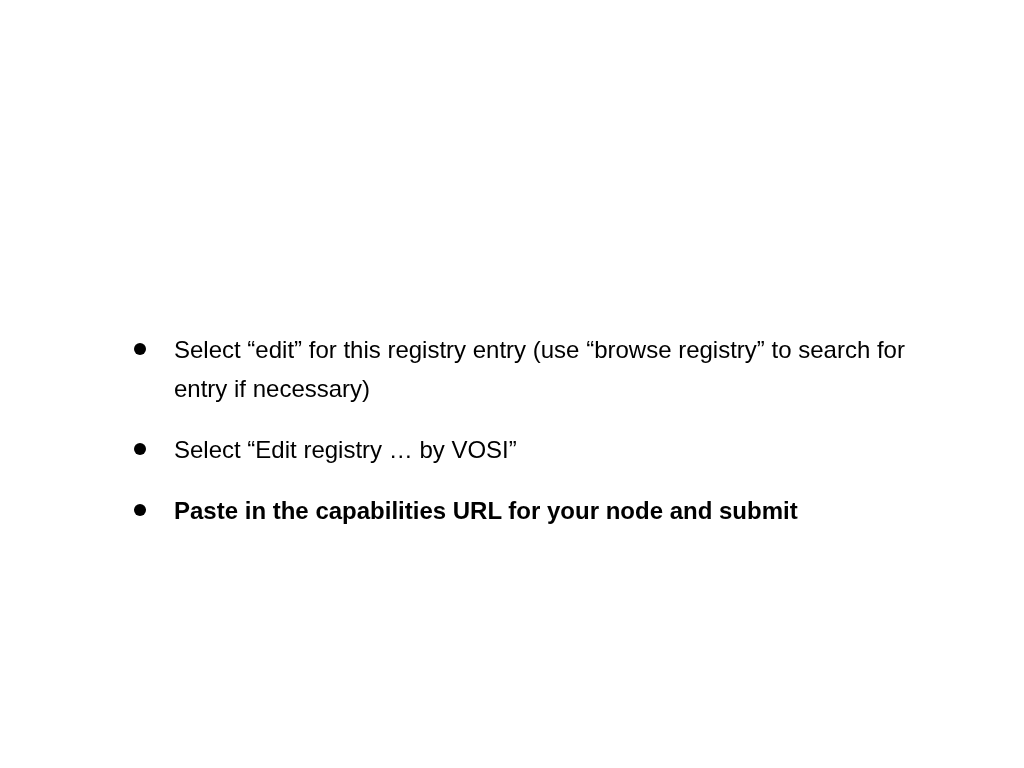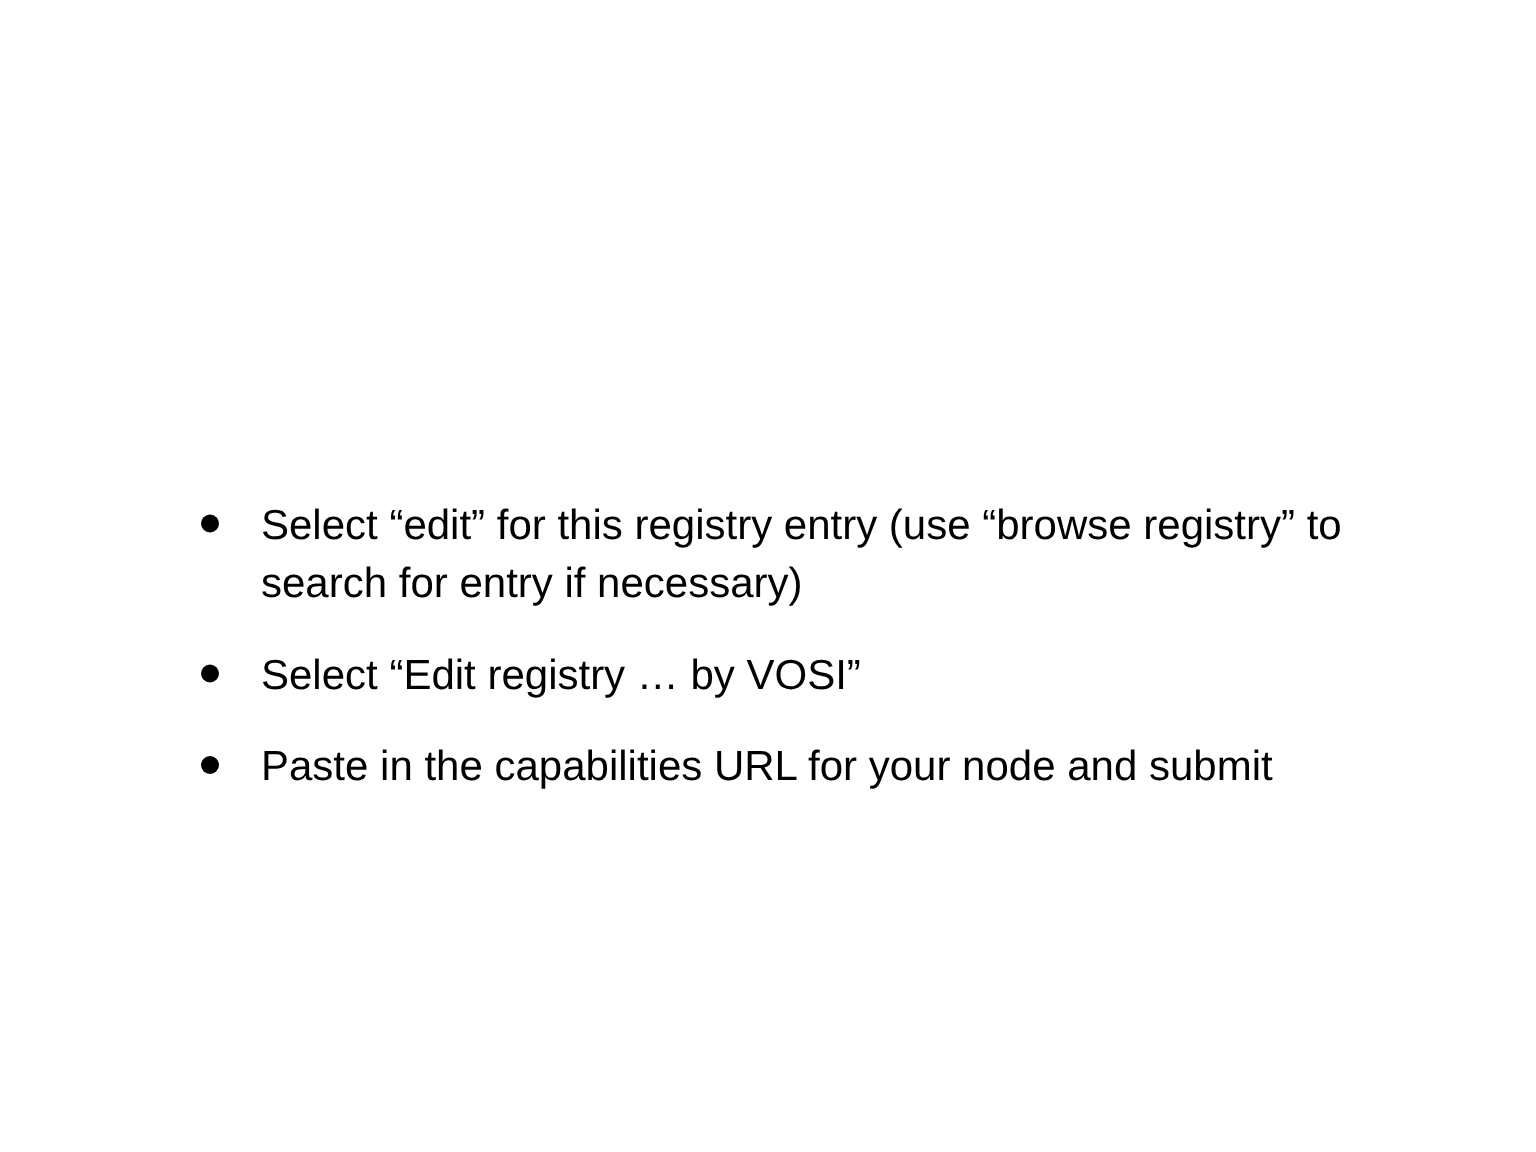--- a/index.html
+++ b/index.html
@@ -47,28 +47,29 @@
     width: 790px;
     margin: 0;
     padding: 0;
     list-style: none;
   }
 
   .bullet-item {
     position: relative;
     padding-left: 44px;
     margin: 0 0 22px 0;
-    font-size: 28px;
+    font-size: 24px;
     line-height: 39px;
     font-weight: 400;
     color: #000000;
   }
 
   .bullet-item:last-child {
     margin-bottom: 12px;
+    font-weight: bold;
   }
 
   .bullet-dot {
     position: absolute;
     left: 4px;
     top: 13px;
     width: 12px;
     height: 12px;
     border-radius: 50%;
     background: #000000;

